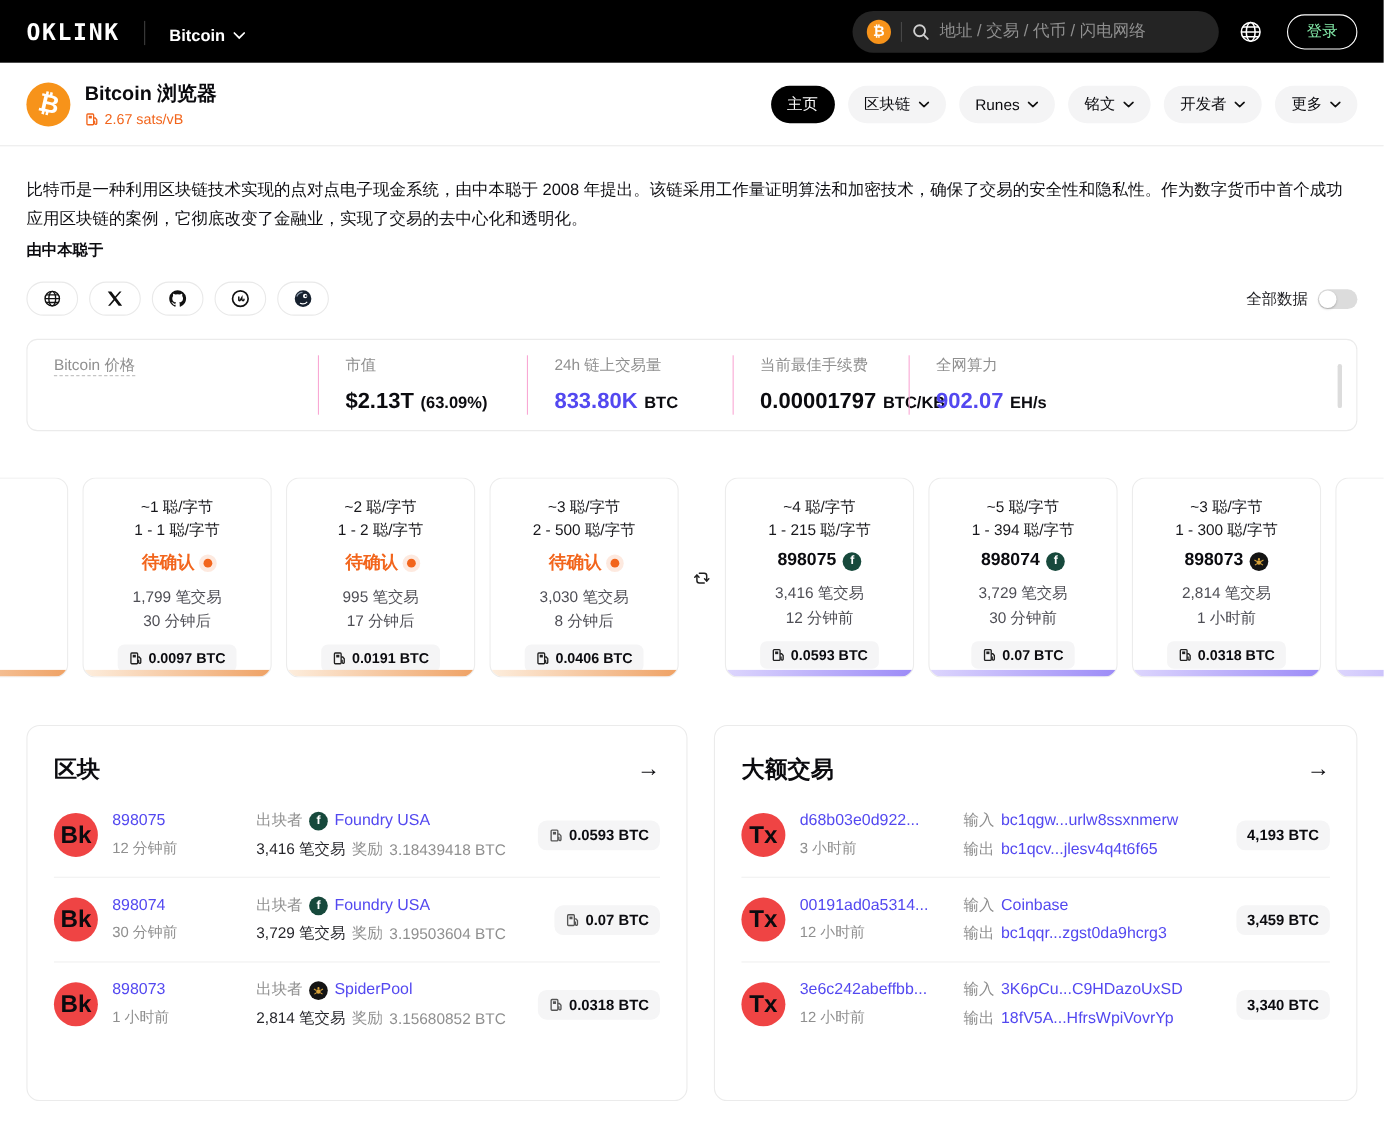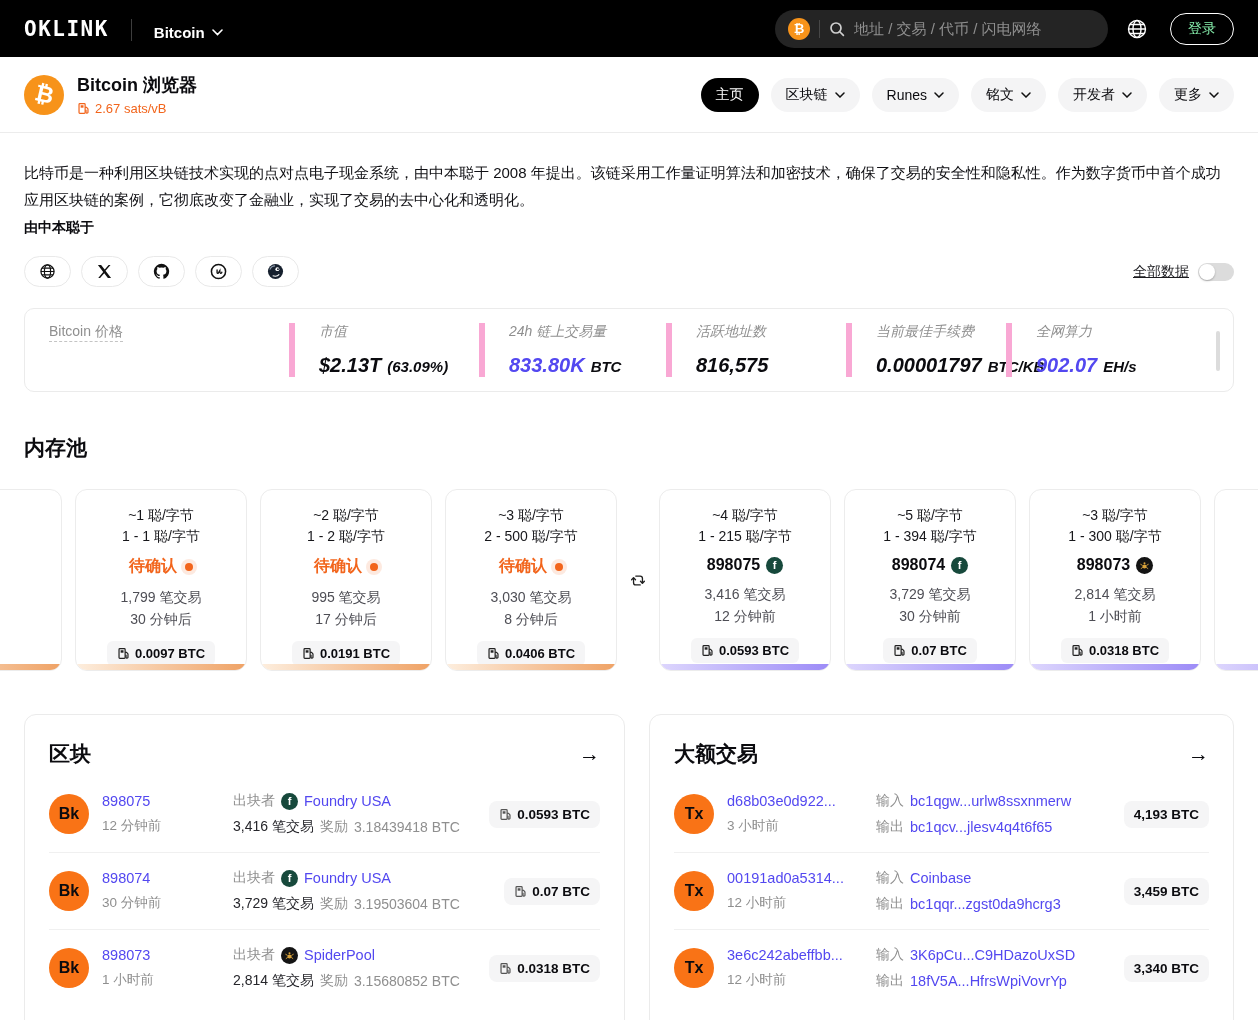--- a/index.html
+++ b/index.html
@@ -45,31 +45,31 @@
   .nav-pill.active { background:#000; color:#fff; }
 
   
   .about { padding:26px 24px 0; }
   .desc { font-size:15px; line-height:27px; color:#101014; }
   .collapse { font-weight:800; font-size:14px; margin-top:6px; display:inline-block; cursor:pointer; }
   .social-row { display:flex; align-items:center; margin-top:19px; }
   .social-pill { width:47px; height:31px; border:1px solid #e9e9e9; border-radius:16px;
     display:flex; align-items:center; justify-content:center; margin-right:10px;
     cursor:pointer; background:#fff; }
-  .all-data { margin-left:auto; display:flex; align-items:center; gap:9px; font-size:14px; color:#1c1c20;text-decoration:underline; }
+  .all-data { margin-left:auto; display:flex; align-items:center; gap:9px; font-size:14px; color:#1c1c20; }
   .toggle { width:36px; height:18px; border-radius:9px; background:#dcdcdc; position:relative; cursor:pointer; }
   .toggle::after { content:""; position:absolute; width:16px; height:16px; border-radius:50%;
     background:#fff; top:1px; left:1px; box-shadow:0 1px 2px rgba(0,0,0,.25); }
 
   
   .stats-card { margin:21px 24px 0; height:84px; border:1px solid #ebebeb; border-radius:10px;
     display:flex; align-items:center; position:relative; overflow:hidden; }
   .stat { height:54px; display:flex; flex-direction:column; justify-content:space-between;
     padding-left:24px; }
-  .stat + .stat { border-left:6px solid #f9a8d4;font-style:italic; }
+  .stat + .stat { border-left:1px solid #f9a8d4; }
   .c1{width:264px;gap:48px;} .c2{width:190px;} .c3{width:187px;} .c4{width:180px;} .c5{width:160px;} .c6{flex:1;}
   .stat-label { font-size:14px; color:#8f8f8f; }
   .stat-label .dashed { border-bottom:1px dashed #c4c4c4; padding-bottom:2px; }
   .stat-value { display:flex; align-items:baseline; gap:6px; font-size:20px; font-weight:800;
     white-space:nowrap; }
   .sfx { font-size:15px; }
   .chg { font-size:15px; font-weight:400; color:#ef4548; }
   .hl { color:#5348f0; }
   .spark { align-self:flex-end; margin-left:4px; }
   .stats-scrollbar { position:absolute; right:13px; top:22px; width:4px; height:40px;
@@ -103,22 +103,22 @@
   .swap-wrap { min-width:16px; display:flex; align-items:center; justify-content:center; cursor:pointer; }
 
   
   .panels { display:grid; grid-template-columns:601px 585px; gap:24px; margin:43px 24px 0; }
   .panel { border:1px solid #ebebeb; border-radius:12px; height:342px; padding:0 24px; overflow:hidden; }
   .panel-head { display:flex; align-items:center; justify-content:space-between; padding:25px 0 8px; }
   .panel-title { font-size:21px; font-weight:800;text-align:right; }
   .head-arrow { font-size:21px; cursor:pointer; }
   .prow { display:flex; align-items:center; gap:13px; padding:16px 0; cursor:pointer; }
   .prow + .prow { border-top:1px solid #f0f0f0; }
-  .avatar { width:40px; height:40px; min-width:40px; border-radius:50%; background:#f97316;
-    display:flex; align-items:center; justify-content:center; font-size:16px; font-weight:700; }
+  .avatar { width:40px; height:40px; min-width:40px; border-radius:50%; background:#ef4444;
+    display:flex; align-items:center; justify-content:center; font-size:22px; font-weight:700; }
   .rcol { display:flex; flex-direction:column; gap:8px; }
   .rcol.w1 { width:118px; } .rcol.w1t { width:136px; }
   .rcol.grow { flex:1; min-width:0; }
   .link { color:#5348f0; font-size:14.5px; cursor:pointer; white-space:nowrap; }
   .time { color:#8f8f8f; font-size:13.5px; }
   .mid-line { display:flex; align-items:center; gap:6px; font-size:14px; white-space:nowrap; }
   .gray { color:#8f8f8f; } .dark { color:#26262b; }
   .pill { margin-left:auto; display:flex; align-items:center; gap:5px; background:#f5f5f6;
     border-radius:8px; padding:6px 10px; font-size:13.5px; font-weight:700; white-space:nowrap; }
   svg { display:block; }
@@ -273,45 +273,38 @@
         <span class="sfx">(63.09%)</span>
       </div>
   </div>
   <div class="stat c3">
     <div class="stat-label">24h 链上交易量</div>
     <div class="stat-value">
         <span class="hl">833.80K</span>
         <span class="sfx">BTC</span>
       </div>
   </div>
-  <div class="stat c4">
-    <div class="stat-label">活跃地址数</div>
-    <div class="stat-value">
-        <span>816,575</span>
-      </div>
-  </div>
   <div class="stat c5">
     <div class="stat-label">当前最佳手续费</div>
     <div class="stat-value">
         <span>0.00001797</span>
         <span class="sfx">BTC/KB</span>
       </div>
   </div>
   <div class="stat c6">
     <div class="stat-label">全网算力</div>
     <div class="stat-value">
         <span class="hl">902.07</span>
         <span class="sfx">EH/s</span>
       </div>
   </div>
   <div class="stats-scrollbar"></div>
 </section>
 
 <section class="mempool">
-  <h2 class="section-title">内存池</h2>
   <div class="cards">
 
     <div class="mcard pending cut-left"></div>
 
     <div class="mcard pending">
       <div class="m-fee">~1 聪/字节</div>
       <div class="m-fee">1 - 1 聪/字节</div>
       <div class="m-status">
           <span>待确认</span>
           <span class="pulse-dot"></span>

